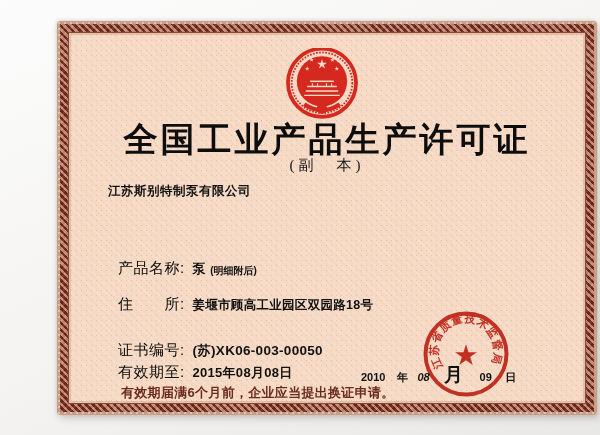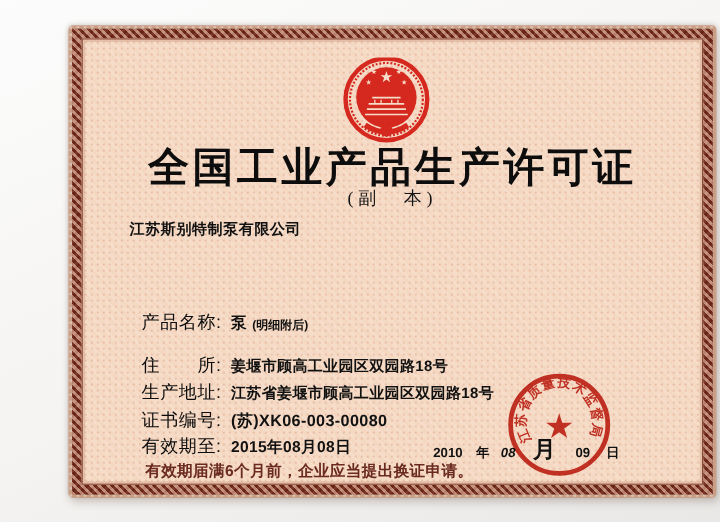--- a/index.html
+++ b/index.html
@@ -123,28 +123,24 @@
       <span class="lab">产品名称:</span>
       <span class="val" style="font-size:13px">泵</span>
       <span class="val-note">(明细附后)</span>
     </div>
 
     <div class="abs frow row-address">
       <span class="lab">住　　所:</span>
       <span class="val">姜堰市顾高工业园区双园路18号</span>
     </div>
 
-    <div class="abs frow row-prod-address">
-      <span class="lab">生产地址:</span>
-      <span class="val">江苏省姜堰市顾高工业园区双园路18号</span>
-    </div>
 
     <div class="abs frow row-certno">
       <span class="lab">证书编号:</span>
-      <span class="val">(苏)XK06-003-00080</span>
+      <span class="val">(苏)XK06-003-00050</span>
     </div>
 
     <div class="abs frow row-valid">
       <span class="lab">有效期至:</span>
       <span class="val">2015年08月08日</span>
     </div>
 
     <div class="abs note">有效期届满6个月前，企业应当提出换证申请。</div>
 
     <div class="abs issue-date">

